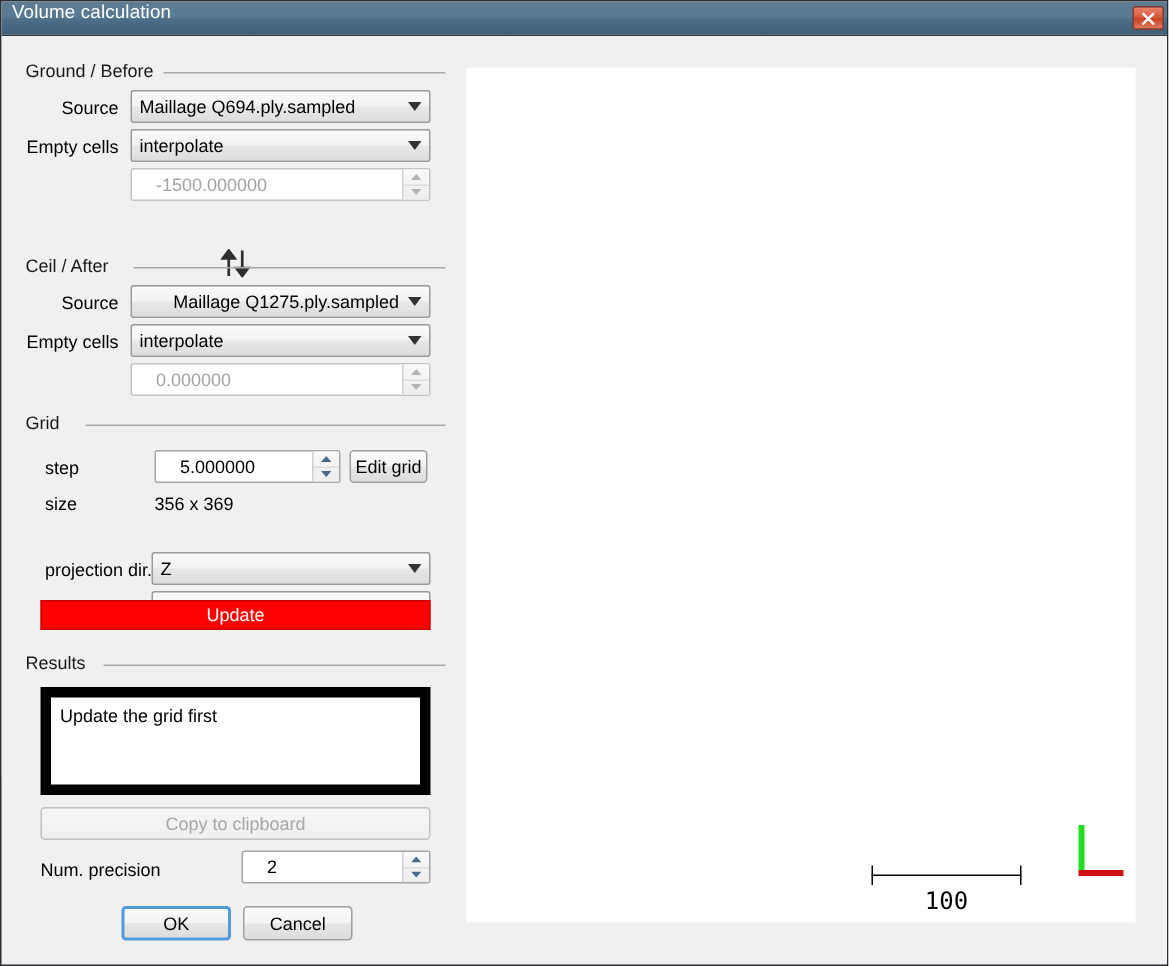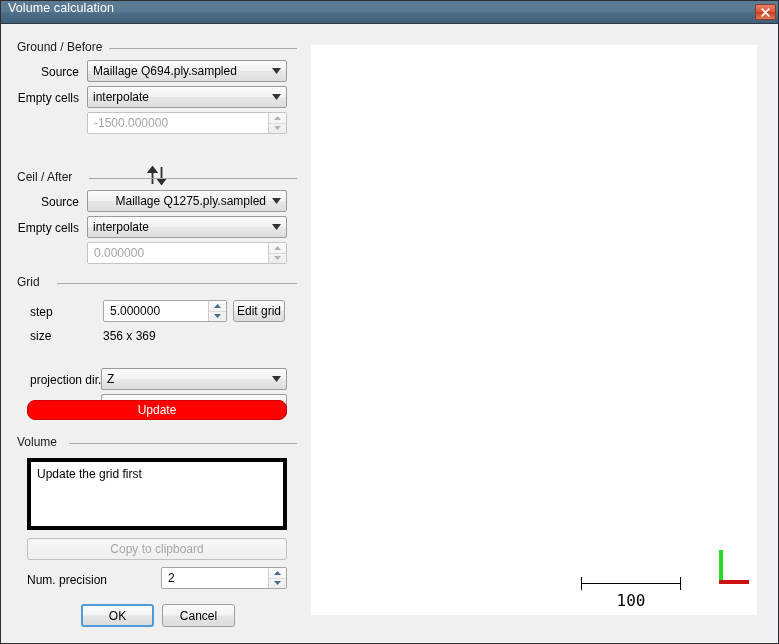--- a/index.html
+++ b/index.html
@@ -146,21 +146,21 @@
     border: 1px solid #a6a6a6;
     border-radius: 2px;
     background: #ffffff;
     display: flex;
     align-items: stretch;
   }
   .spin .spin-text {
     flex: 1;
     display: flex;
     align-items: center;
-    padding-left: 6px;
+    padding-left: 16px;
     font-size: 12px;
     color: #000000;
     white-space: nowrap;
     overflow: hidden;
   }
   .spin.disabled { border-color: #c4c4c4; }
   .spin.disabled .spin-text { color: #a3a3a3; }
   .spin .spin-btns {
     width: 17px;
     border-left: 1px solid #cfcfcf;
@@ -222,21 +222,21 @@
     display: flex;
     align-items: center;
     justify-content: center;
     cursor: pointer;
   }
 
   
   #results-box {
     position: absolute;
     box-sizing: border-box;
-    border: 4px solid #000000;
+    border: 7px solid #000000;
     background: #ffffff;
     overflow: hidden;
   }
   #results-box .results-text {
     padding: 5px 6px;
     font-size: 12px;
     color: #000000;
     white-space: pre-wrap;
   }
 
@@ -423,26 +423,26 @@
     <span class="lbl" style="left:29px; top:375px;">cell height</span>
     <div class="combo" style="left:100px; top:370px; width:186px;">
       <span class="combo-text">average height</span>
       <span class="arrow">
         <svg width="9" height="6" viewBox="0 0 9 6">
             <path d="M0 0 L9 0 L4.5 6 Z" fill="#333333"></path>
           </svg>
       </span>
     </div>
 
-    <div id="update-btn" style="left: 26px; top: 376px; width: 260px; height: 20px; background: rgb(255, 0, 0); border-radius: 8px;">
+    <div id="update-btn" style="left: 26px; top: 376px; width: 260px; height: 20px; background: rgb(255, 0, 0);">
       <span>Update</span>
     </div>
 
     <div class="group" style="left:16px; top:411px; width:280px; height:0;">
-      <span class="group-title">Volume</span>
+      <span class="group-title">Results</span>
       <div class="group-line" style="left:52px; width:228px;"></div>
     </div>
 
     <div id="results-box" style="left:26px; top:434px; width:260px; height:72px;">
       <div class="results-text">Update the grid first</div>
     </div>
 
     <div class="btn disabled" style="left:26px; top:514px; width:260px; height:22px;">
       <span>Copy to clipboard</span>
     </div>

